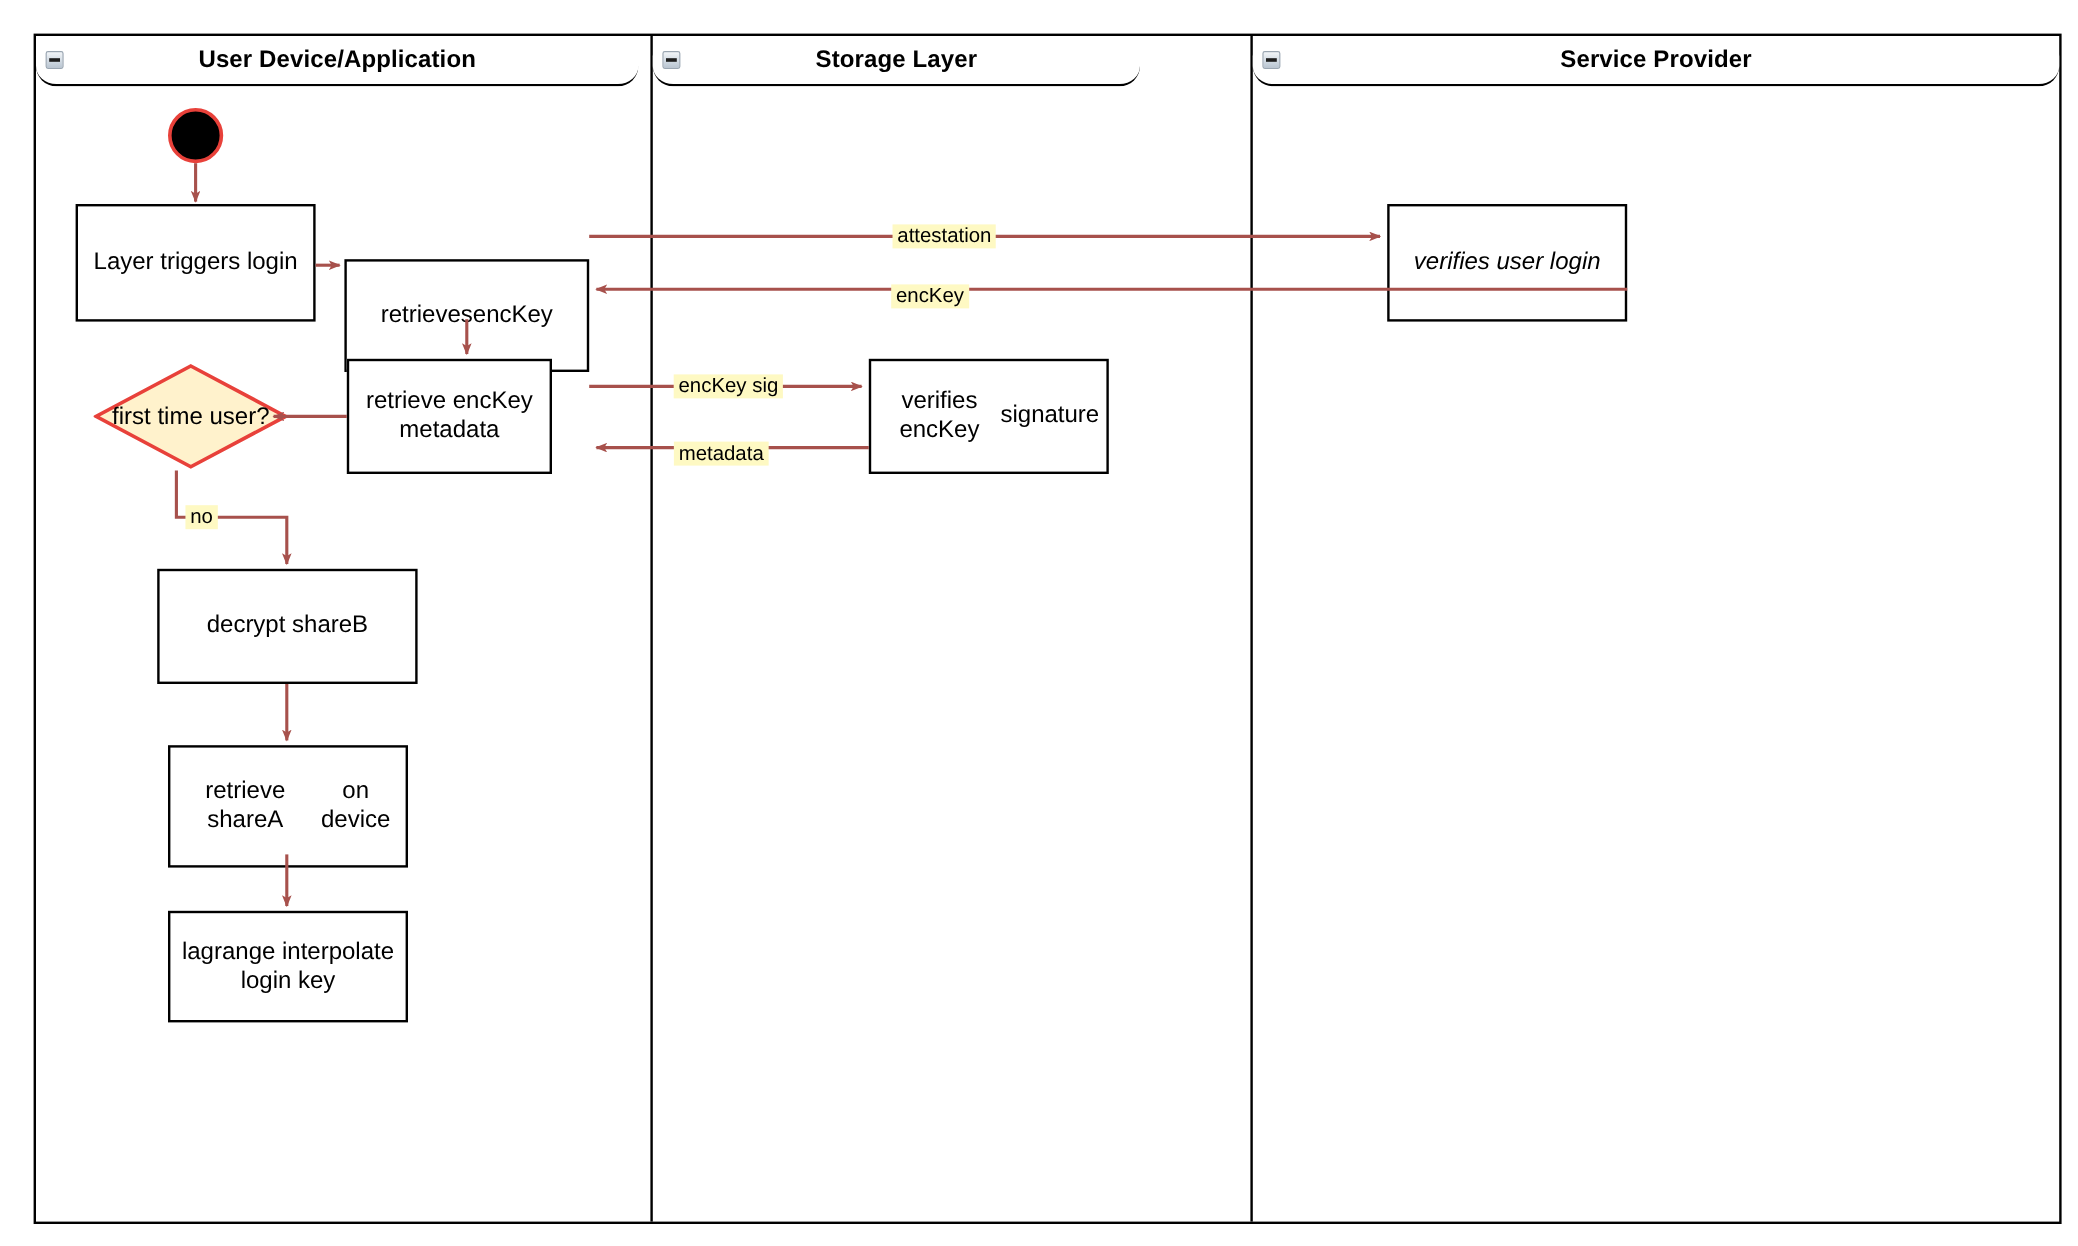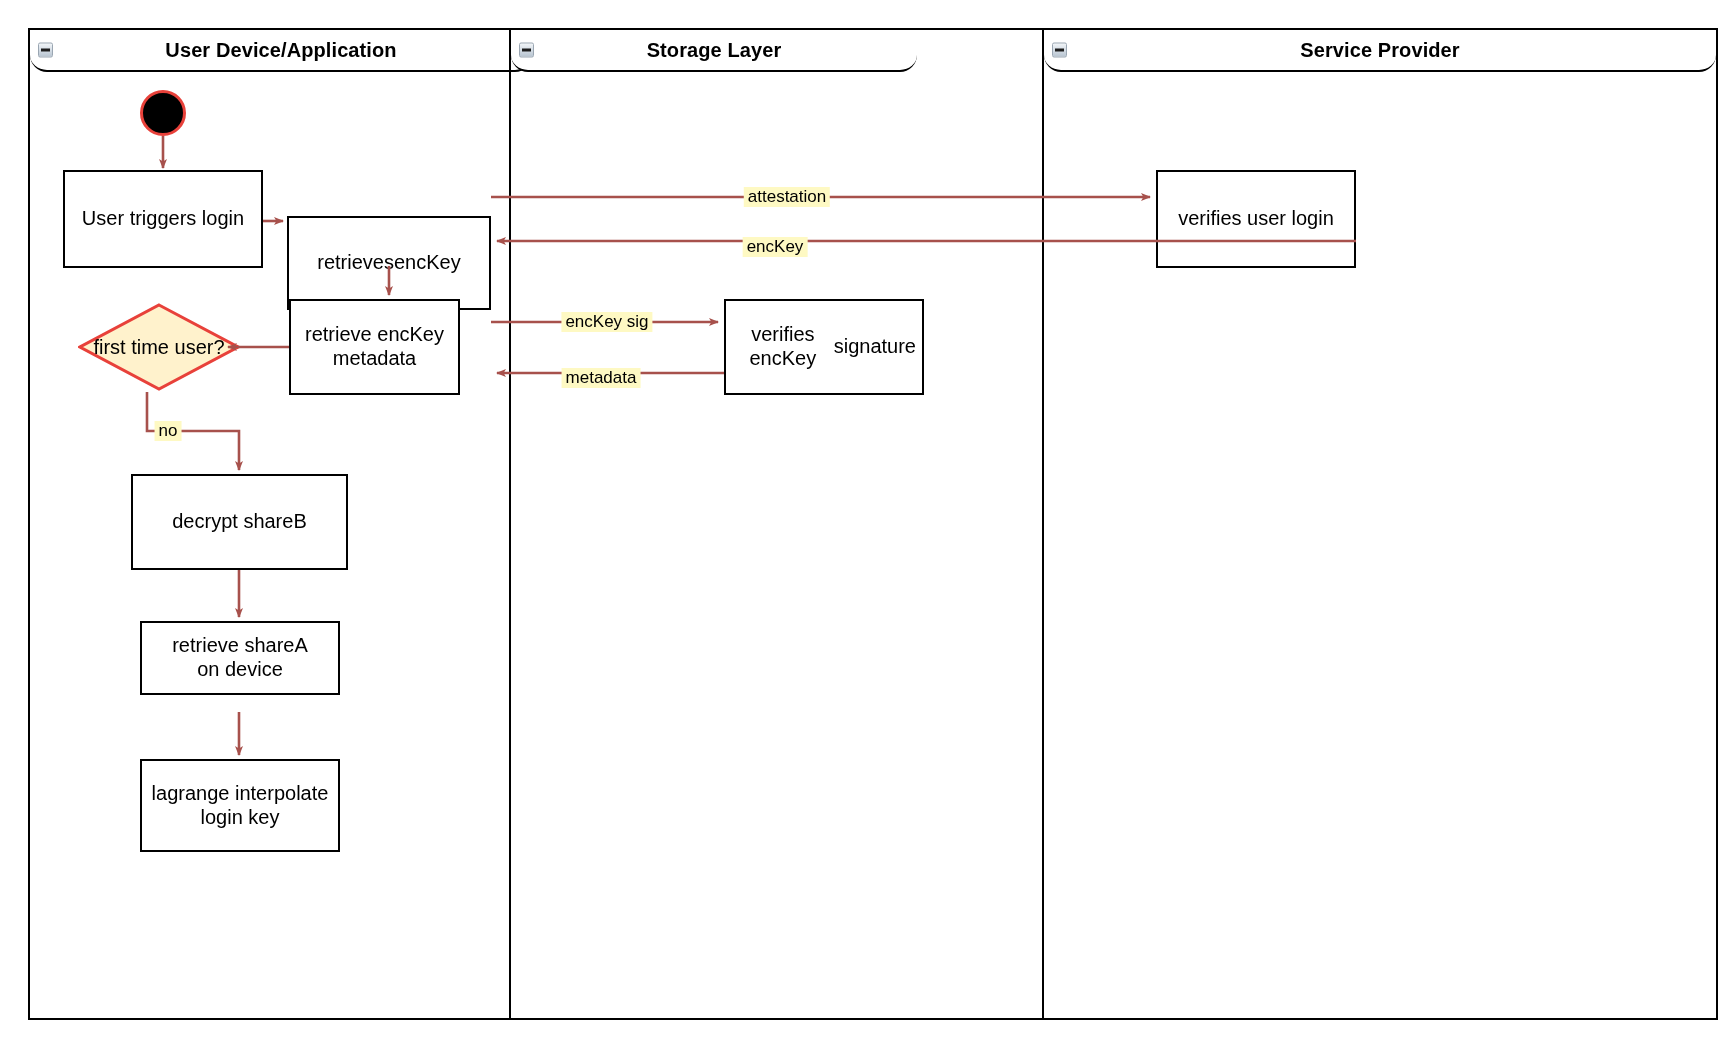--- a/index.html
+++ b/index.html
@@ -155,21 +155,21 @@
 
     <div class="lane" style="left:0px; width:502px;">
       <div class="lane-header">
         <div class="collapse-icon">
             <i></i>
           </div>
         <div class="lane-title">User Device/Application</div>
       </div>
     </div>
 
-    <div class="lane" style="left:479px; width:408px;">
+    <div class="lane" style="left:512px; width:408px;">
       <div class="lane-header">
         <div class="collapse-icon">
             <i></i>
           </div>
         <div class="lane-title">Storage Layer</div>
       </div>
     </div>
 
     <div class="lane" style="left:1012px; width:674px;">
       <div class="lane-header">
@@ -215,21 +215,21 @@
 
   <div class="edge-label" style="left:787px; top:197px;">attestation</div>
   <div class="edge-label" style="left:775px; top:247px;">encKey</div>
   <div class="edge-label" style="left:607px; top:322px;">encKey sig</div>
   <div class="edge-label" style="left:601px; top:378px;">metadata</div>
   <div class="edge-label" style="left:168px; top:431px;">no</div>
 
   <div class="start-node" style="left:140px; top:90px;"></div>
 
   <div class="node" style="left:63px; top:170px; width:200px; height:98px;">
-    <span>User triggers login</span>
+    <span>Layer triggers login</span>
   </div>
 
   <div class="node" style="left:287px; top:172px; width:204px; height:94px; flex-direction:row;margin-top:44px;">
     <span>retrieves</span>
     <span>encKey</span>
   </div>
 
   <div class="node" style="left:289px; top:299px; width:171px; height:96px; flex-direction:column;">
     <span>retrieve encKey</span>
     <span>metadata</span>
@@ -242,32 +242,32 @@
     <div class="dtext">
       <span>first time</span>
       <span>user?</span>
     </div>
   </div>
 
   <div class="node" style="left:131px; top:474px; width:217px; height:96px;">
     <span>decrypt shareB</span>
   </div>
 
-  <div class="node" style="left:140px; top:621px; width:200px; height:74px; flex-direction:column;">
+  <div class="node" style="left:140px; top:621px; width:200px; height:102px; ">
     <span>retrieve shareA</span>
     <span>on device</span>
   </div>
 
   <div class="node" style="left:140px; top:759px; width:200px; height:93px; flex-direction:column;">
     <span>lagrange interpolate</span>
     <span>login key</span>
   </div>
 
   <div class="node" style="left:724px; top:299px; width:200px; height:96px; ">
     <span>verifies encKey</span>
     <span>signature</span>
   </div>
 
-  <div class="node" style="left:1156px; top:170px; width:200px; height:98px;">
+  <div class="node" style="left:1156px; top:170px; width:200px; height:98px;font-style:italic;">
     <span>verifies user login</span>
   </div>
 
 </div>
 
 </body></html>

